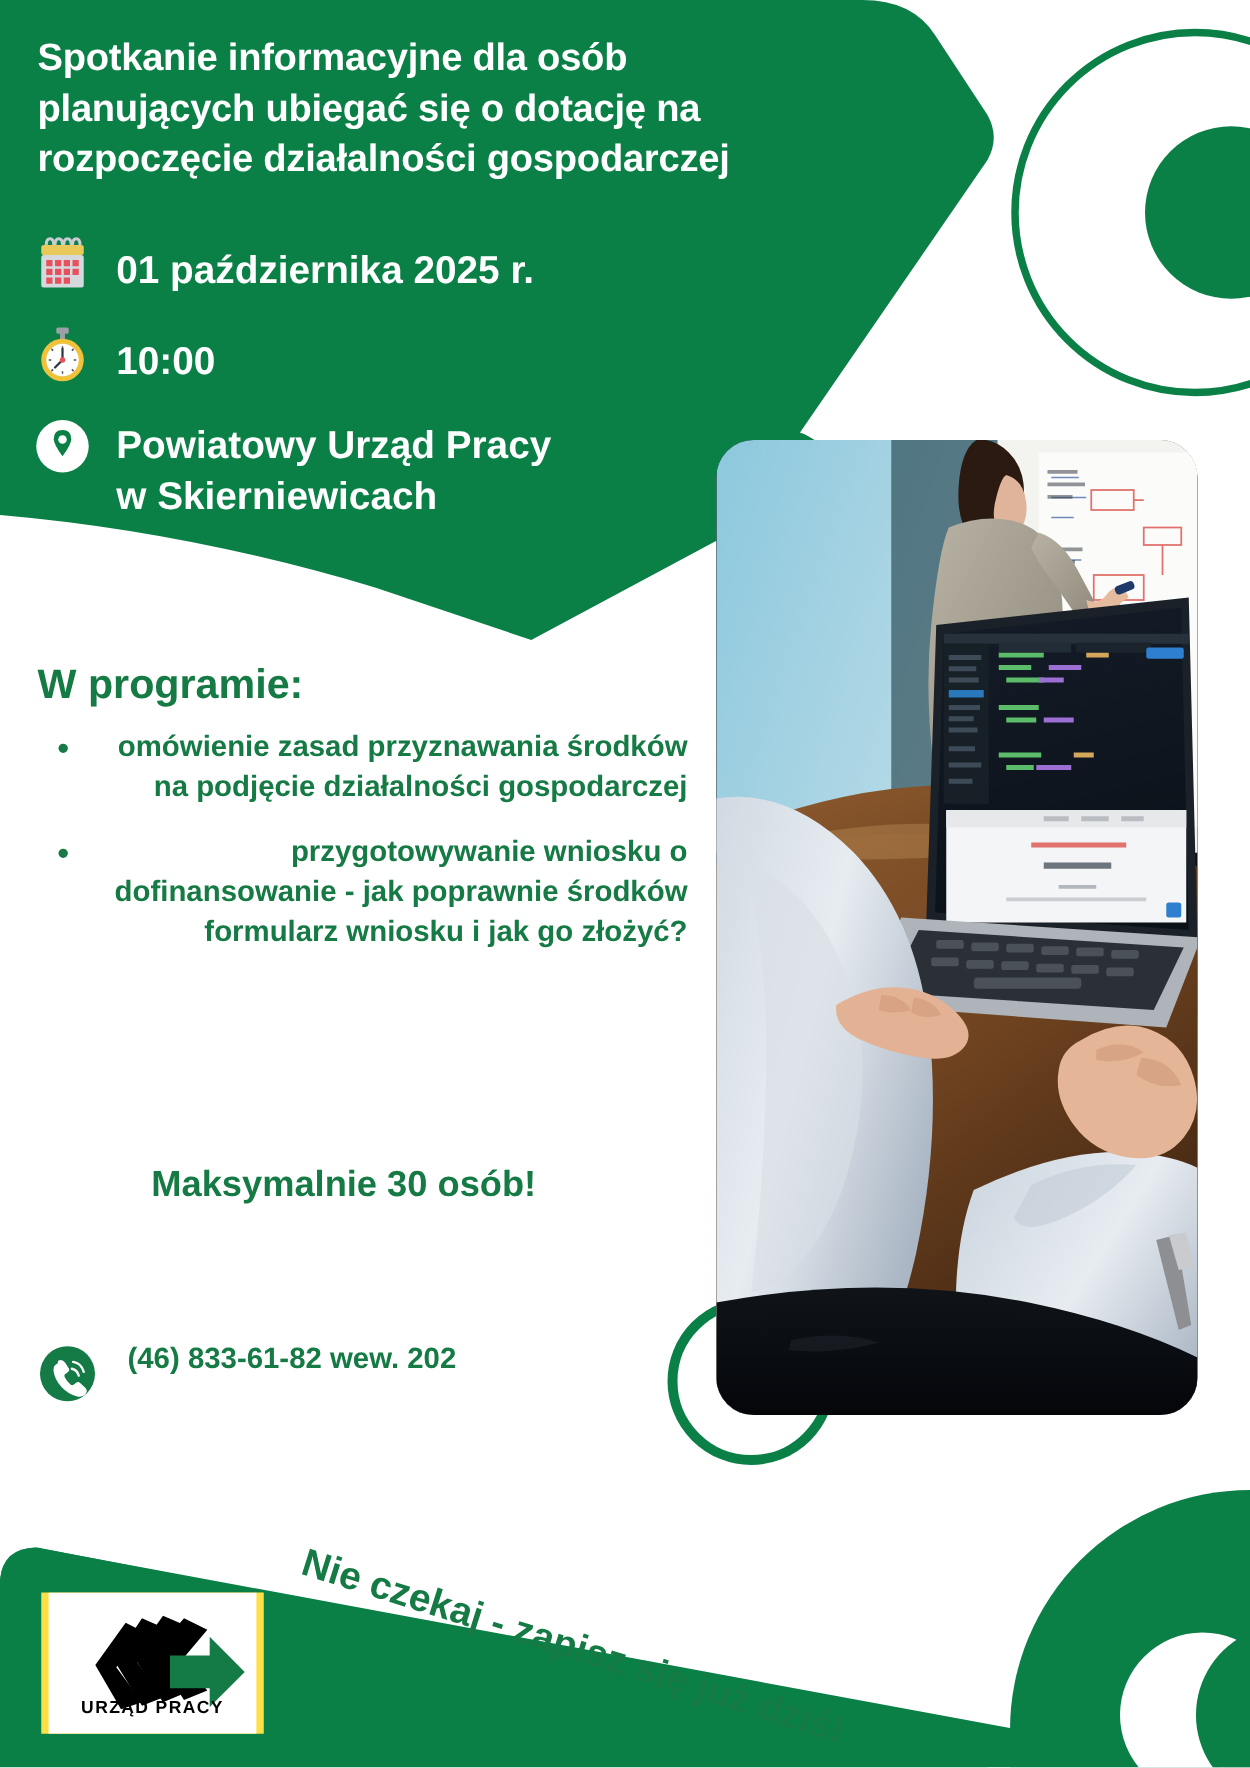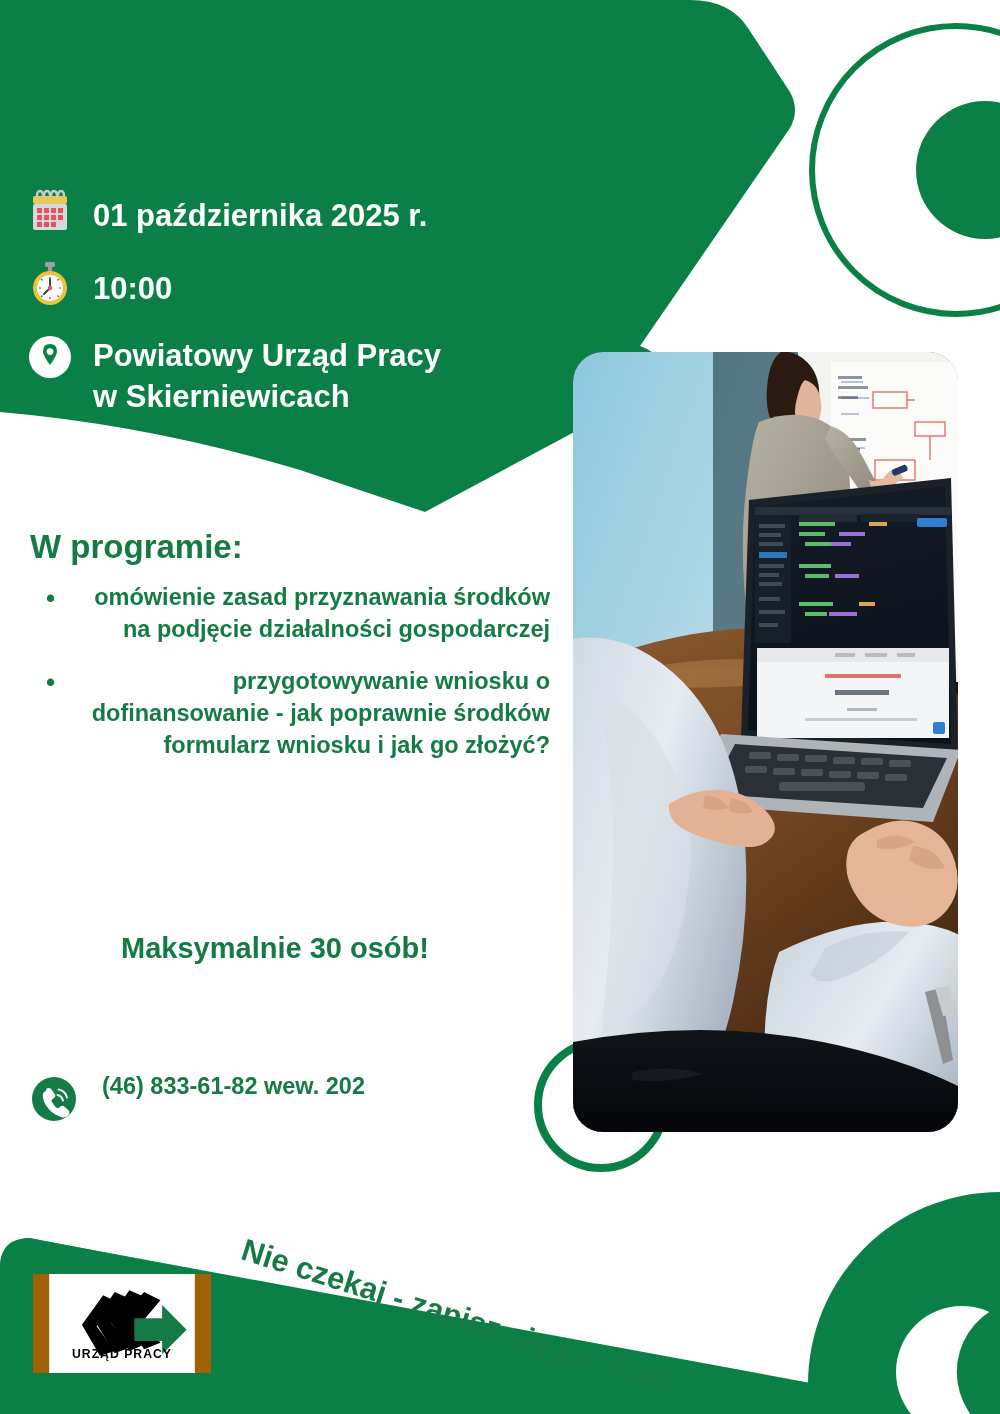--- a/index.html
+++ b/index.html
@@ -110,22 +110,22 @@
     font-size: 31px;
     font-weight: bold;
     white-space: nowrap;
     z-index: 6;
   }
 
   
   .logo {
     position: absolute;
     left: 33px; top: 1274px;
-    width: 178px; height: 99px;
-    background: #a16207;
+    width: 178px; height: 113px;
+    background: #fde047;
     z-index: 6;
   }
   .logo svg { display: block; width: 100%; height: 100%; }
 
   
   .photo {
     position: absolute;
     left: 573px; top: 352px;
     width: 385px; height: 780px;
     border-radius: 30px;
@@ -326,20 +326,23 @@
       </g>
 
       <path d="M352,640 l16,-4 l12,72 l-10,4 z" fill="#8d8f93"></path>
       <path d="M362,636 l14,-2 l6,28 l-12,2 z" fill="#c9cbcf"></path>
 
       <path d="M0,690 q130,-24 250,0 q78,16 135,44 L385,780 L0,780 Z" fill="url(#darkBot)"></path>
       <path d="M60,720 q40,-8 70,2 q-34,10 -72,6 z" fill="#1c2026" opacity="0.7"></path>
     </svg>
   </div>
 
+  <div class="header-text">
+    <h1>Spotkanie informacyjne dla osób planujących ubiegać się o dotację na rozpoczęcie działalności gospodarczej</h1>
+  </div>
 
   <div class="meta">
 
     <div class="meta-row">
       <span class="ico">
         <svg width="40" height="44" viewBox="0 0 40 44">
           <g fill="none" stroke="#c9ccd1" stroke-width="2.4">
             <path d="M7,7 q0,-5 3,-5 q3,0 3,5"></path>
             <path d="M14,7 q0,-5 3,-5 q3,0 3,5"></path>
             <path d="M21,7 q0,-5 3,-5 q3,0 3,5"></path>

